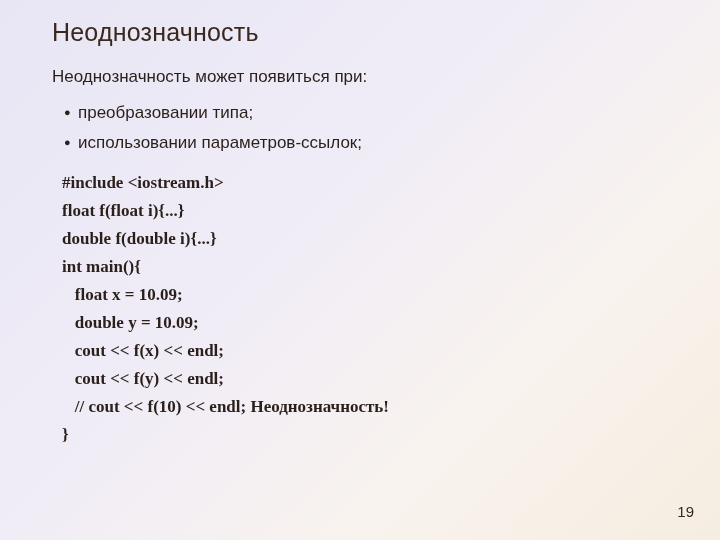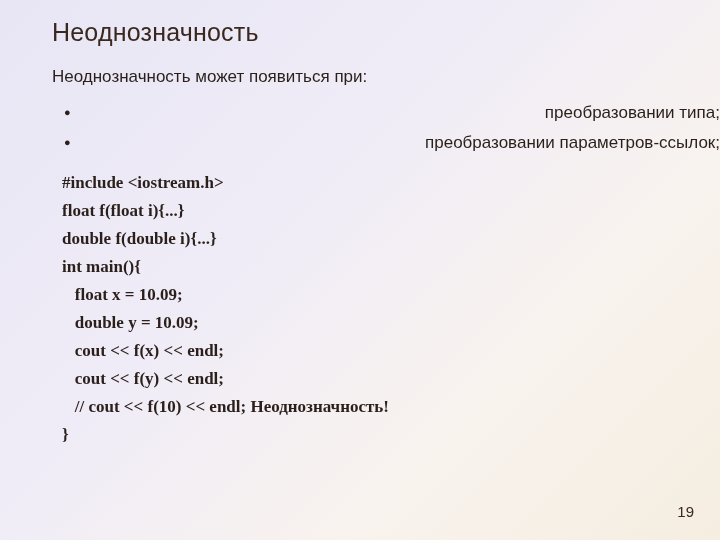--- a/index.html
+++ b/index.html
@@ -30,21 +30,20 @@
     letter-spacing: 0.2px;
   }
   .intro {
     font-size: 17px;
     color: #2a1f1a;
     margin: 0 0 13px 0;
   }
   .bullets {
     margin: 0 0 14px 0;
     padding: 0 0 0 26px;
-    text-align: right;
   }
   .bullets li {
     list-style: none;
     font-size: 17px;
     color: #2a1f1a;
     margin: 4px 0;
     position: relative;
     line-height: 1.5;
   }
   .bullets li::before {
@@ -74,21 +73,21 @@
 </head>
 <body>
 
 <div class="slide">
   <h1 class="title">Неоднозначность</h1>
 
   <p class="intro">Неоднозначность может появиться при:</p>
 
   <ul class="bullets">
     <li>преобразовании типа;</li>
-    <li>преобразовании параметров-ссылок;</li>
+    <li>использовании параметров-ссылок;</li>
   </ul>
 
   <div class="code"><span>#include &lt;iostream.h&gt;</span>
 <span>float f(float i){...}</span>
 <span>double f(double i){...}</span>
 <span>int main(){</span>
 <span>   float x = 10.09;</span>
 <span>   double y = 10.09;</span>
 <span>   cout &lt;&lt; f(x) &lt;&lt; endl;</span>
 <span>   cout &lt;&lt; f(y) &lt;&lt; endl;</span>

